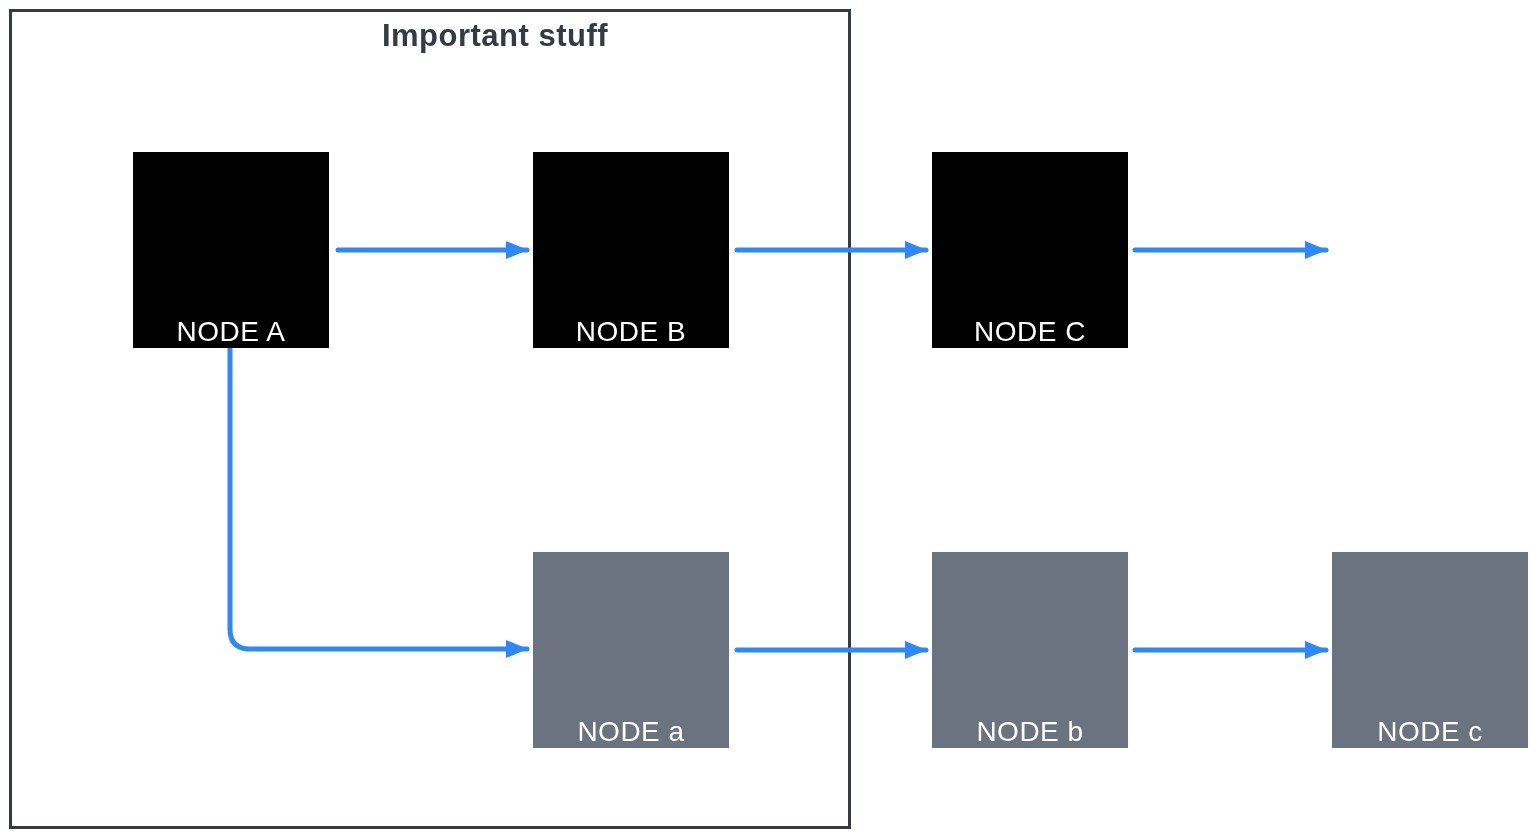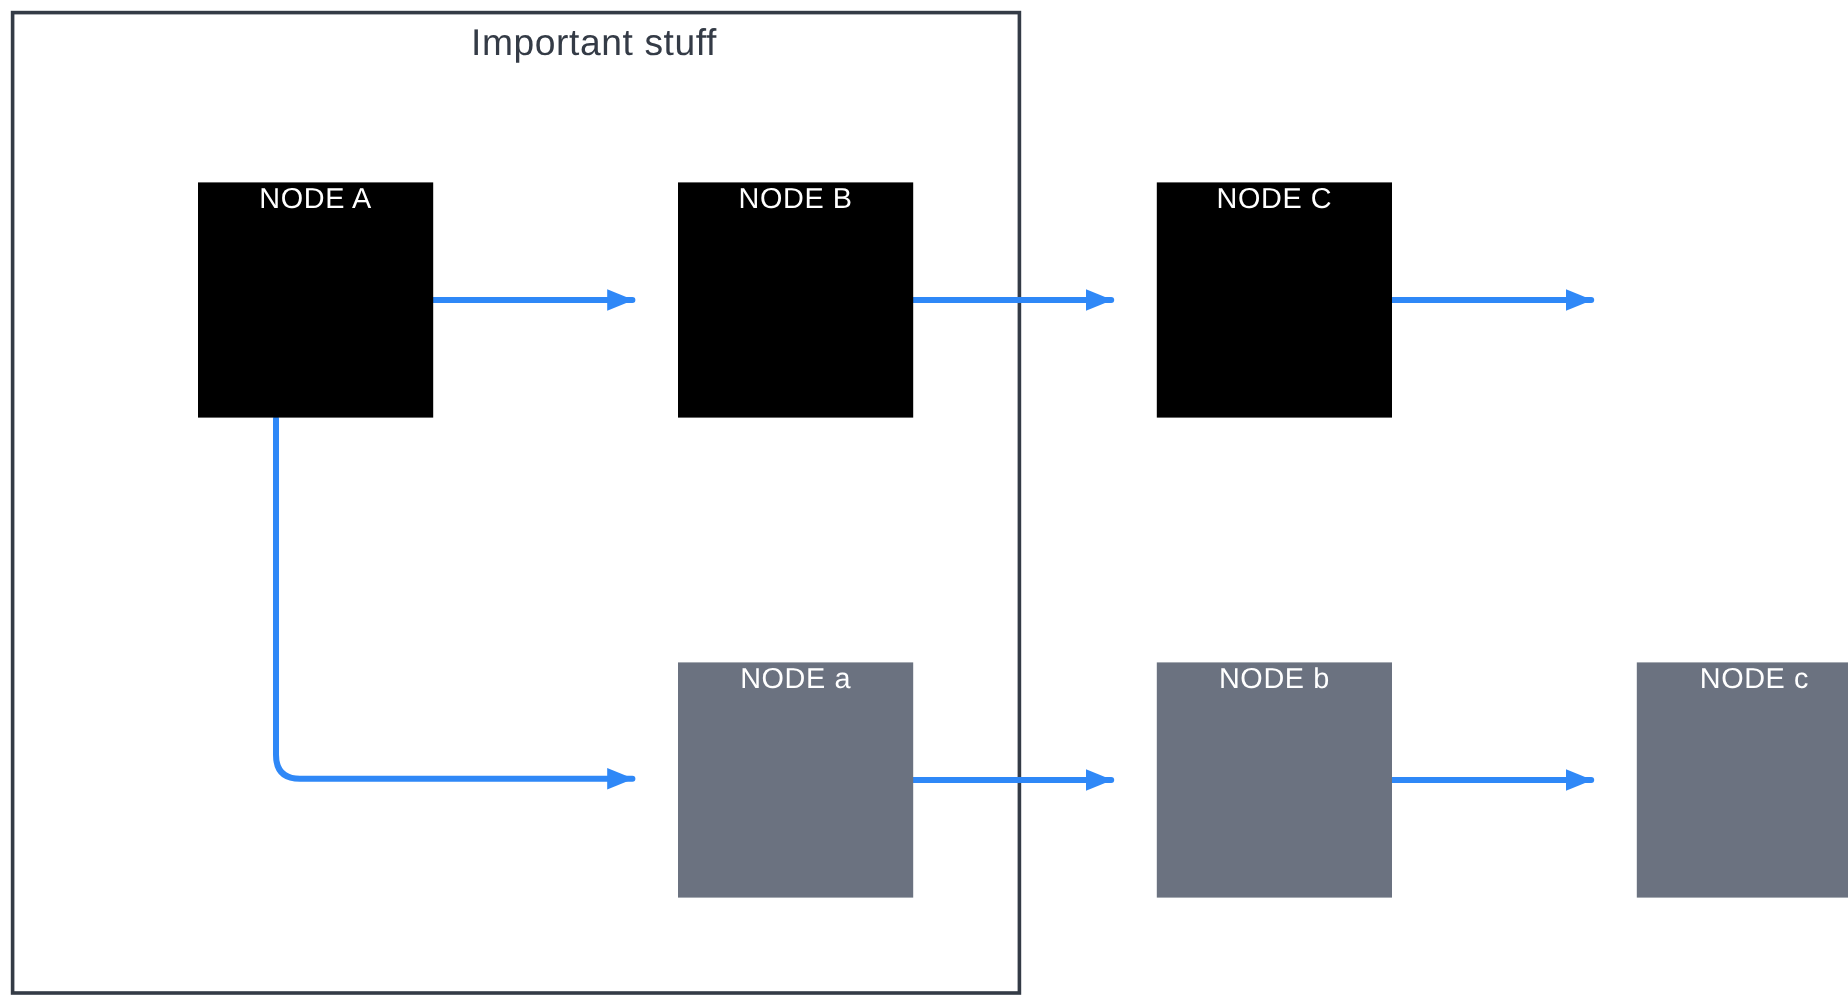--- a/index.html
+++ b/index.html
@@ -25,44 +25,43 @@
     background: transparent;
     box-sizing: content-box;
   }
   .group-title {
     position: absolute;
     left: 9px;
     top: 18px;
     width: 972px;
     text-align: center;
     font-size: 31px;
-    font-weight: 400;
+    font-weight: 700;
     color: #343B46;
     letter-spacing: 0.5px;
   }
   .edges-layer {
     position: absolute;
     left: 0;
     top: 0;
     width: 1540px;
     height: 840px;
     pointer-events: none;
   }
   .node {
     position: absolute;
     width: 196px;
     height: 196px;
     display: flex;
-    align-items: flex-start;
+    align-items: flex-end;
     justify-content: center;
     color: #FFFFFF;
-    font-size: 24px;
+    font-size: 28px;
     letter-spacing: 0.5px;
     cursor: default;
-    margin-left: 32px;
   }
   .node--primary   { background: #000000; }
   .node--secondary { background: #6B7280; }
   .row-top    { top: 152px; }
   .row-bottom { top: 552px; }
   .col-1 { left: 133px; }
   .col-2 { left: 533px; }
   .col-3 { left: 932px; }
   .col-4 { left: 1332px; }
 </style>

